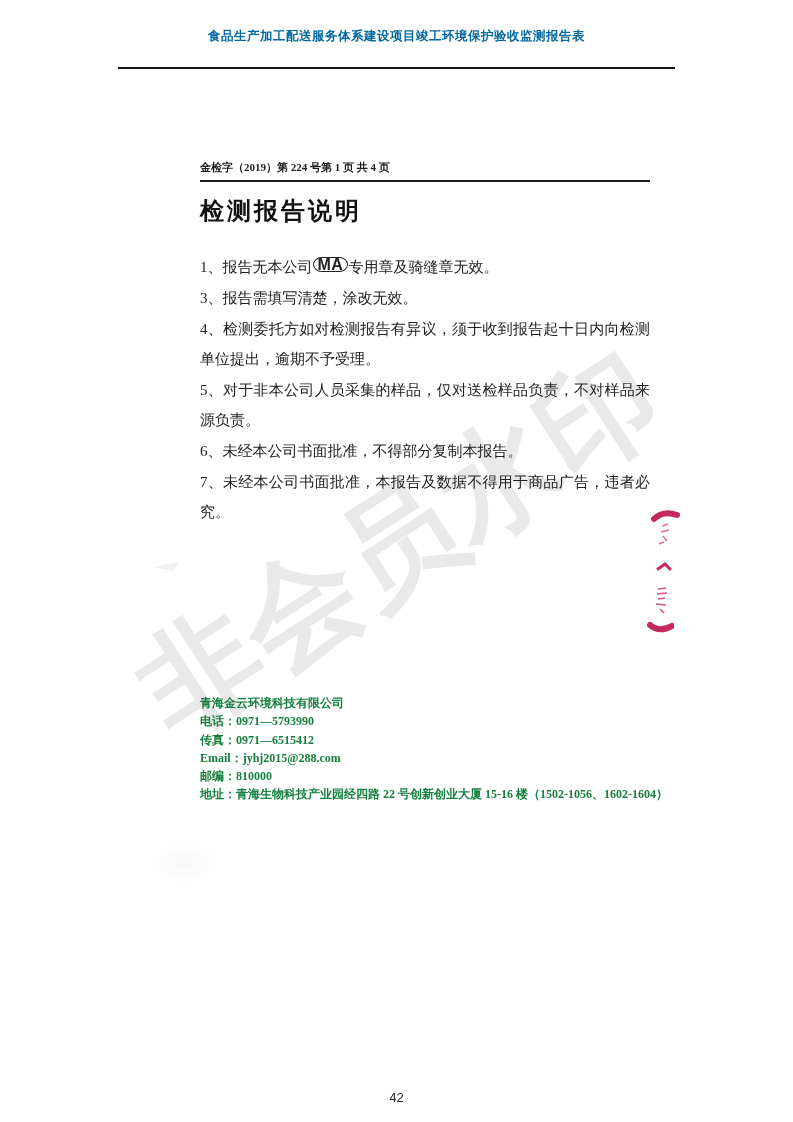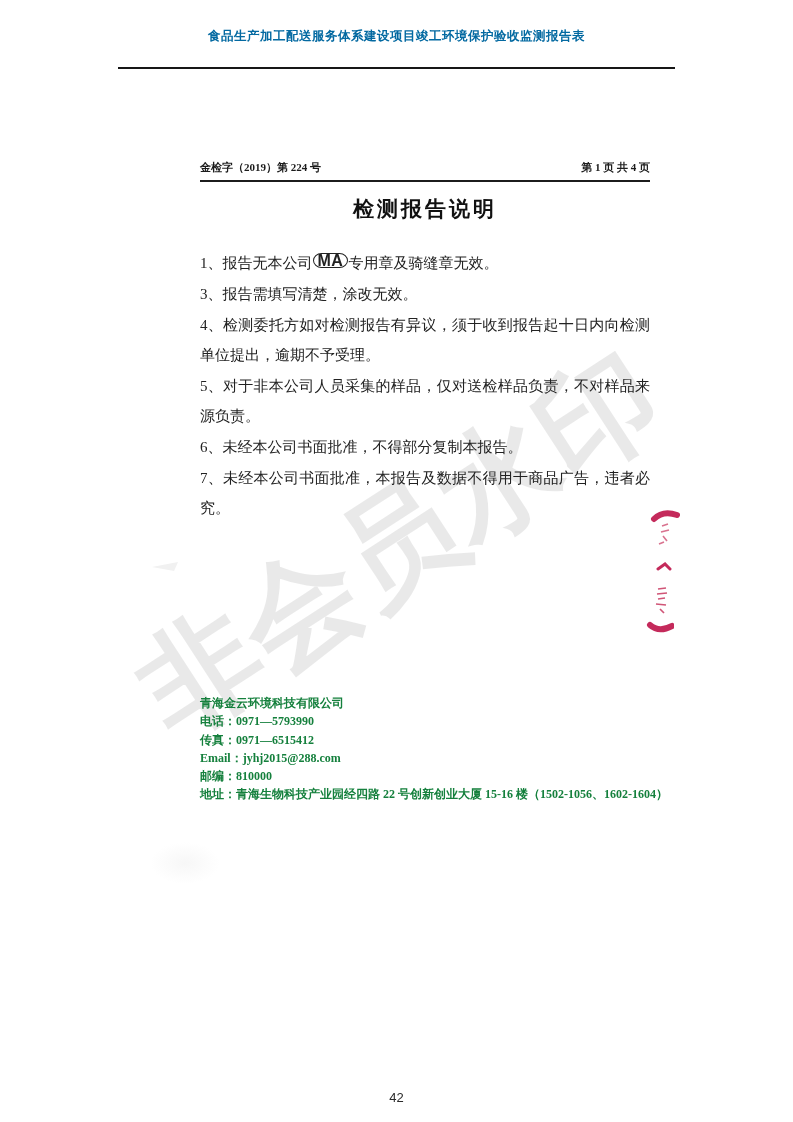--- a/index.html
+++ b/index.html
@@ -60,32 +60,30 @@
   
   .content {
     position: absolute;
     left: 200px;
     top: 160px;
     width: 450px;
     z-index: 1;
   }
   .doc-header-row {
     display: flex;
-    justify-content: space-between;
     align-items: flex-end;
     font-size: 11px;
     font-weight: bold;
     color: #1c1c1c;
     padding-bottom: 5px;
     border-bottom: 2px solid #1c1c1c;
   }
   .report-title {
     margin-top: 13px;
-    text-align: center;
-    font-size: 21px;
+    font-size: 24px;
     font-weight: bold;
     letter-spacing: 3px;
     color: #111;
   }
   .items {
     margin-top: 25px;
     font-size: 15px;
     line-height: 30px;
     color: #222;
   }

